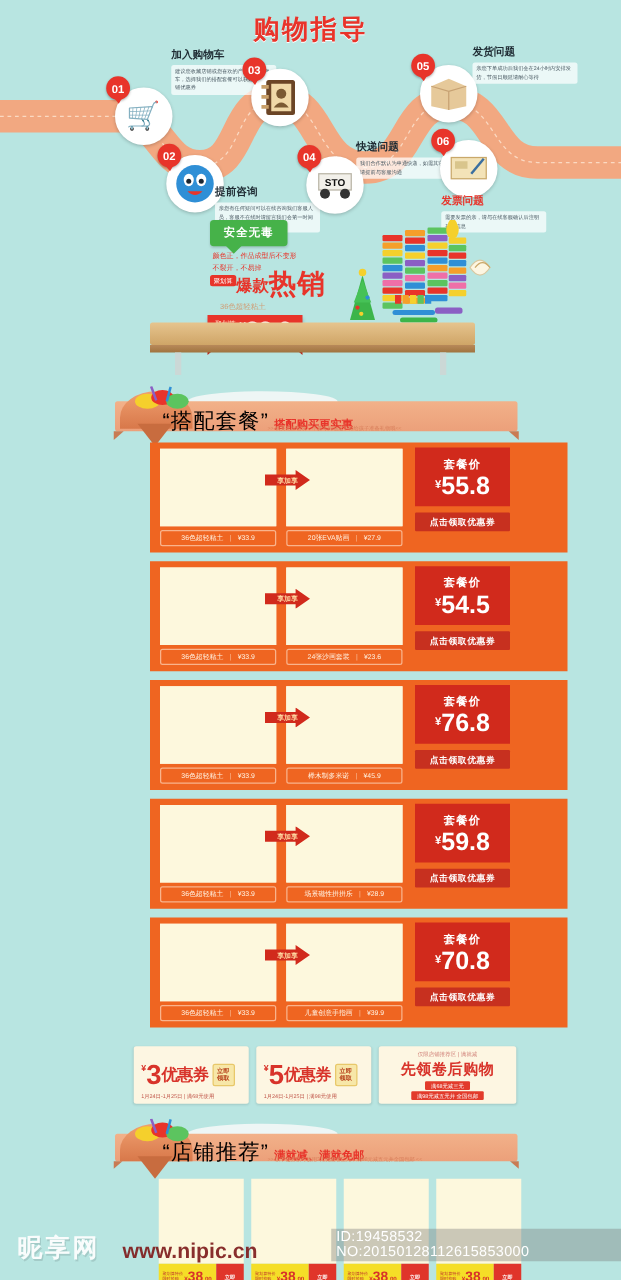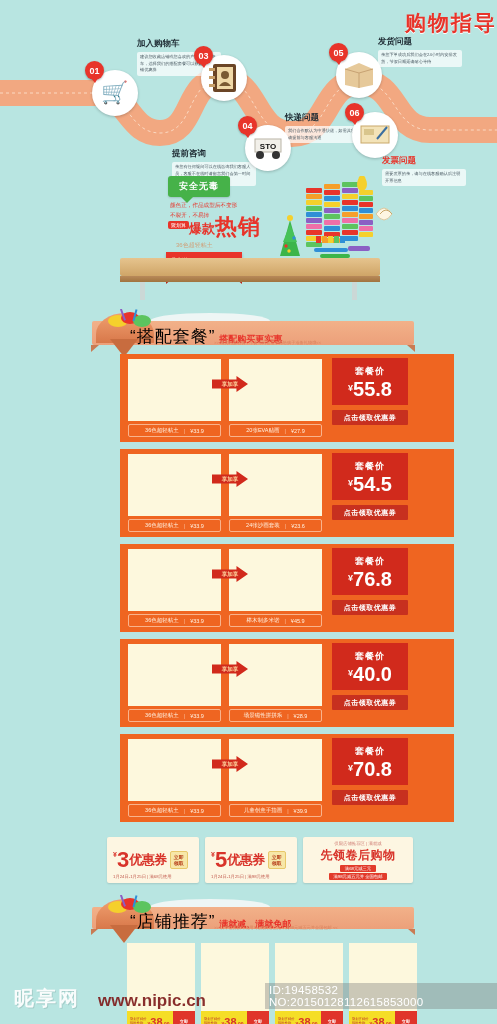--- a/index.html
+++ b/index.html
@@ -8,21 +8,21 @@
     background: #b7e4e0;
     font-family: "Liberation Sans", sans-serif;
     overflow: hidden;
     position: relative;
   }
   .page { width: 497px; height: 1024px; position: relative; background: #b8e5e1; }
 
   
   .header { position: relative; height: 170px; }
   .page-title {
-    text-align: right; color: #e8342a; font-size: 21px; font-weight: bold;
+    text-align: center; color: #e8342a; font-size: 21px; font-weight: bold;
     letter-spacing: 2px; padding-top: 9px; text-shadow: 0 1px 0 #fff;
   }
   .road-wrap { position: absolute; top: 30px; left: 0; width: 497px; height: 140px; }
 
   .step { position: absolute; }
   .step-bubble {
     width: 46px; height: 46px; border-radius: 50%;
     background: #fff; border: 3px solid #fff;
     box-shadow: 0 1px 3px rgba(0,0,0,.22);
     display: flex; align-items: center; justify-content: center;
@@ -223,20 +223,33 @@
       <div class="step" style="left:92px; top:40px;">
         <div class="step-bubble">🛒</div>
         <div class="step-num">01</div>
       </div>
       <div class="step-txt" style="left:137px; top:8px;">
         <div class="step-title">加入购物车</div>
         <div class="step-desc">建议您收藏店铺或您喜欢的产品加入购物车，选择我们的搭配套餐可以获赠三元店铺优惠券</div>
       </div>
 
       
+      <div class="step" style="left:133px; top:94px;">
+        <div class="step-bubble">
+          <svg width="34" height="34" viewBox="0 0 34 34">
+              <circle cx="17" cy="17" r="15" fill="#2f8fd6"></circle>
+          <ellipse cx="12" cy="14" rx="4" ry="5" fill="#fff"></ellipse>
+              <ellipse cx="22" cy="14" rx="4" ry="5" fill="#fff"></ellipse>
+          <circle cx="12" cy="15" r="2" fill="#1b2733"></circle>
+              <circle cx="22" cy="15" r="2" fill="#1b2733"></circle>
+          <path d="M11 23 q6 6 12 0" fill="#e8342a"></path>
+            </svg>
+        </div>
+        <div class="step-num">02</div>
+      </div>
       <div class="step-txt" style="left:172px; top:118px;">
         <div class="step-title">提前咨询</div>
         <div class="step-desc">亲您有任何疑问可以在线咨询我们客服人员，客服不在线时请留言我们会第一时间回复您</div>
       </div>
 
       
       <div class="step" style="left:201px; top:25px;">
         <div class="step-bubble">
           <svg width="30" height="32" viewBox="0 0 30 32">
               <rect x="4" y="2" width="23" height="28" rx="2" fill="#6b4526"></rect>
@@ -288,21 +301,21 @@
       <div class="step" style="left:352px; top:82px;">
         <div class="step-bubble">
           <svg width="32" height="24" viewBox="0 0 32 24">
               <rect x="2" y="3" width="28" height="17" fill="#f3e3b8" stroke="#c9a86a"></rect>
           <rect x="5" y="6" width="10" height="6" fill="#d9c58c"></rect>
               <path d="M18 16 L28 4" stroke="#3b6fa0" stroke-width="2"></path>
             </svg>
         </div>
         <div class="step-num">06</div>
       </div>
-      <div class="step-txt" style="left:353px; top:125px;margin-left:29px;">
+      <div class="step-txt" style="left:353px; top:125px;">
         <div class="step-title" style="color:#e8342a;">发票问题</div>
         <div class="step-desc">需要发票的亲，请与在线客服确认后注明开票信息</div>
       </div>
     </div>
   </div>
 
   <div class="showcase">
     <div class="safe-tag">安全无毒</div>
     <div class="sc-sub">
       <div>颜色正，作品成型后不变形</div>
@@ -514,21 +527,21 @@
           <span>¥33.9</span>
         </div>
         <div class="plabel b">
           <span>场景磁性拼拼乐</span>
           <span class="sep">|</span>
           <span>¥28.9</span>
         </div>
         <div class="price-box">
           <div class="pb-cap">套餐价</div>
           <div class="pb-amt">
-            <span class="yen">¥</span><span>40.0</span>
+            <span class="yen">¥</span><span>59.8</span>
           </div>
         </div>
         <div class="coupon-btn">点击领取优惠券</div>
       </div>
     </div>
 
     <div class="combo-row">
       <div class="combo-inner">
         <div class="pcard a"></div>
         <div class="pcard b"></div>

